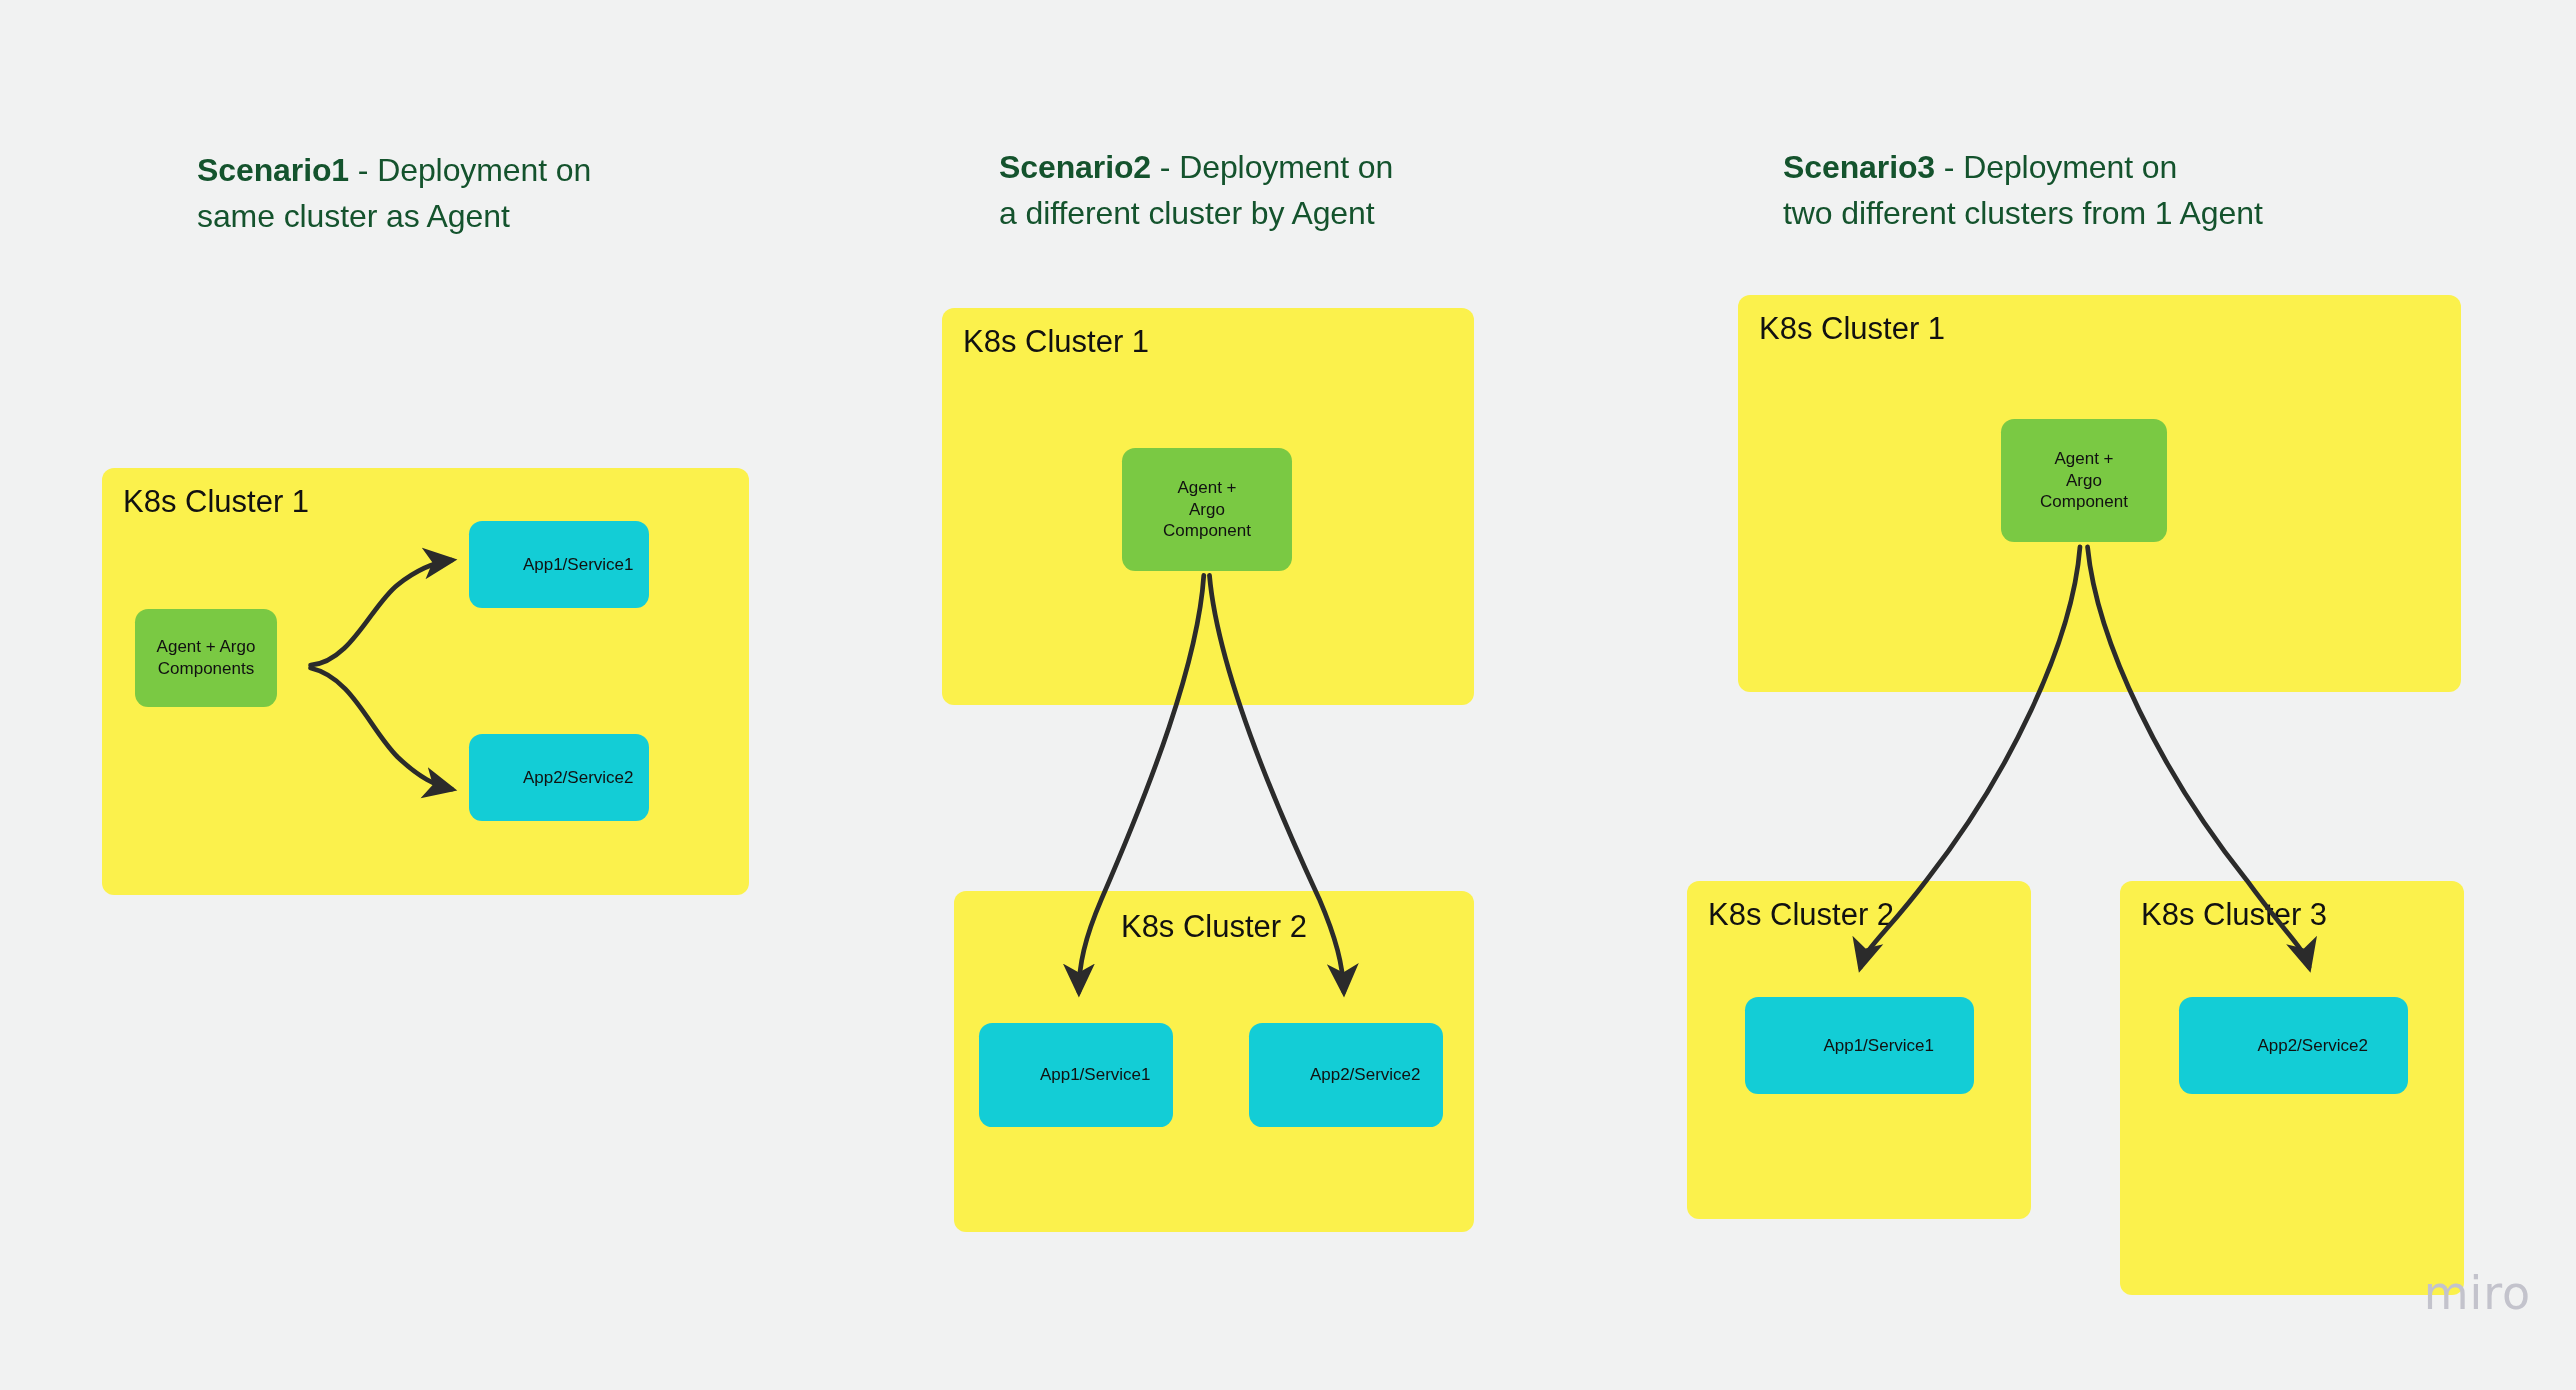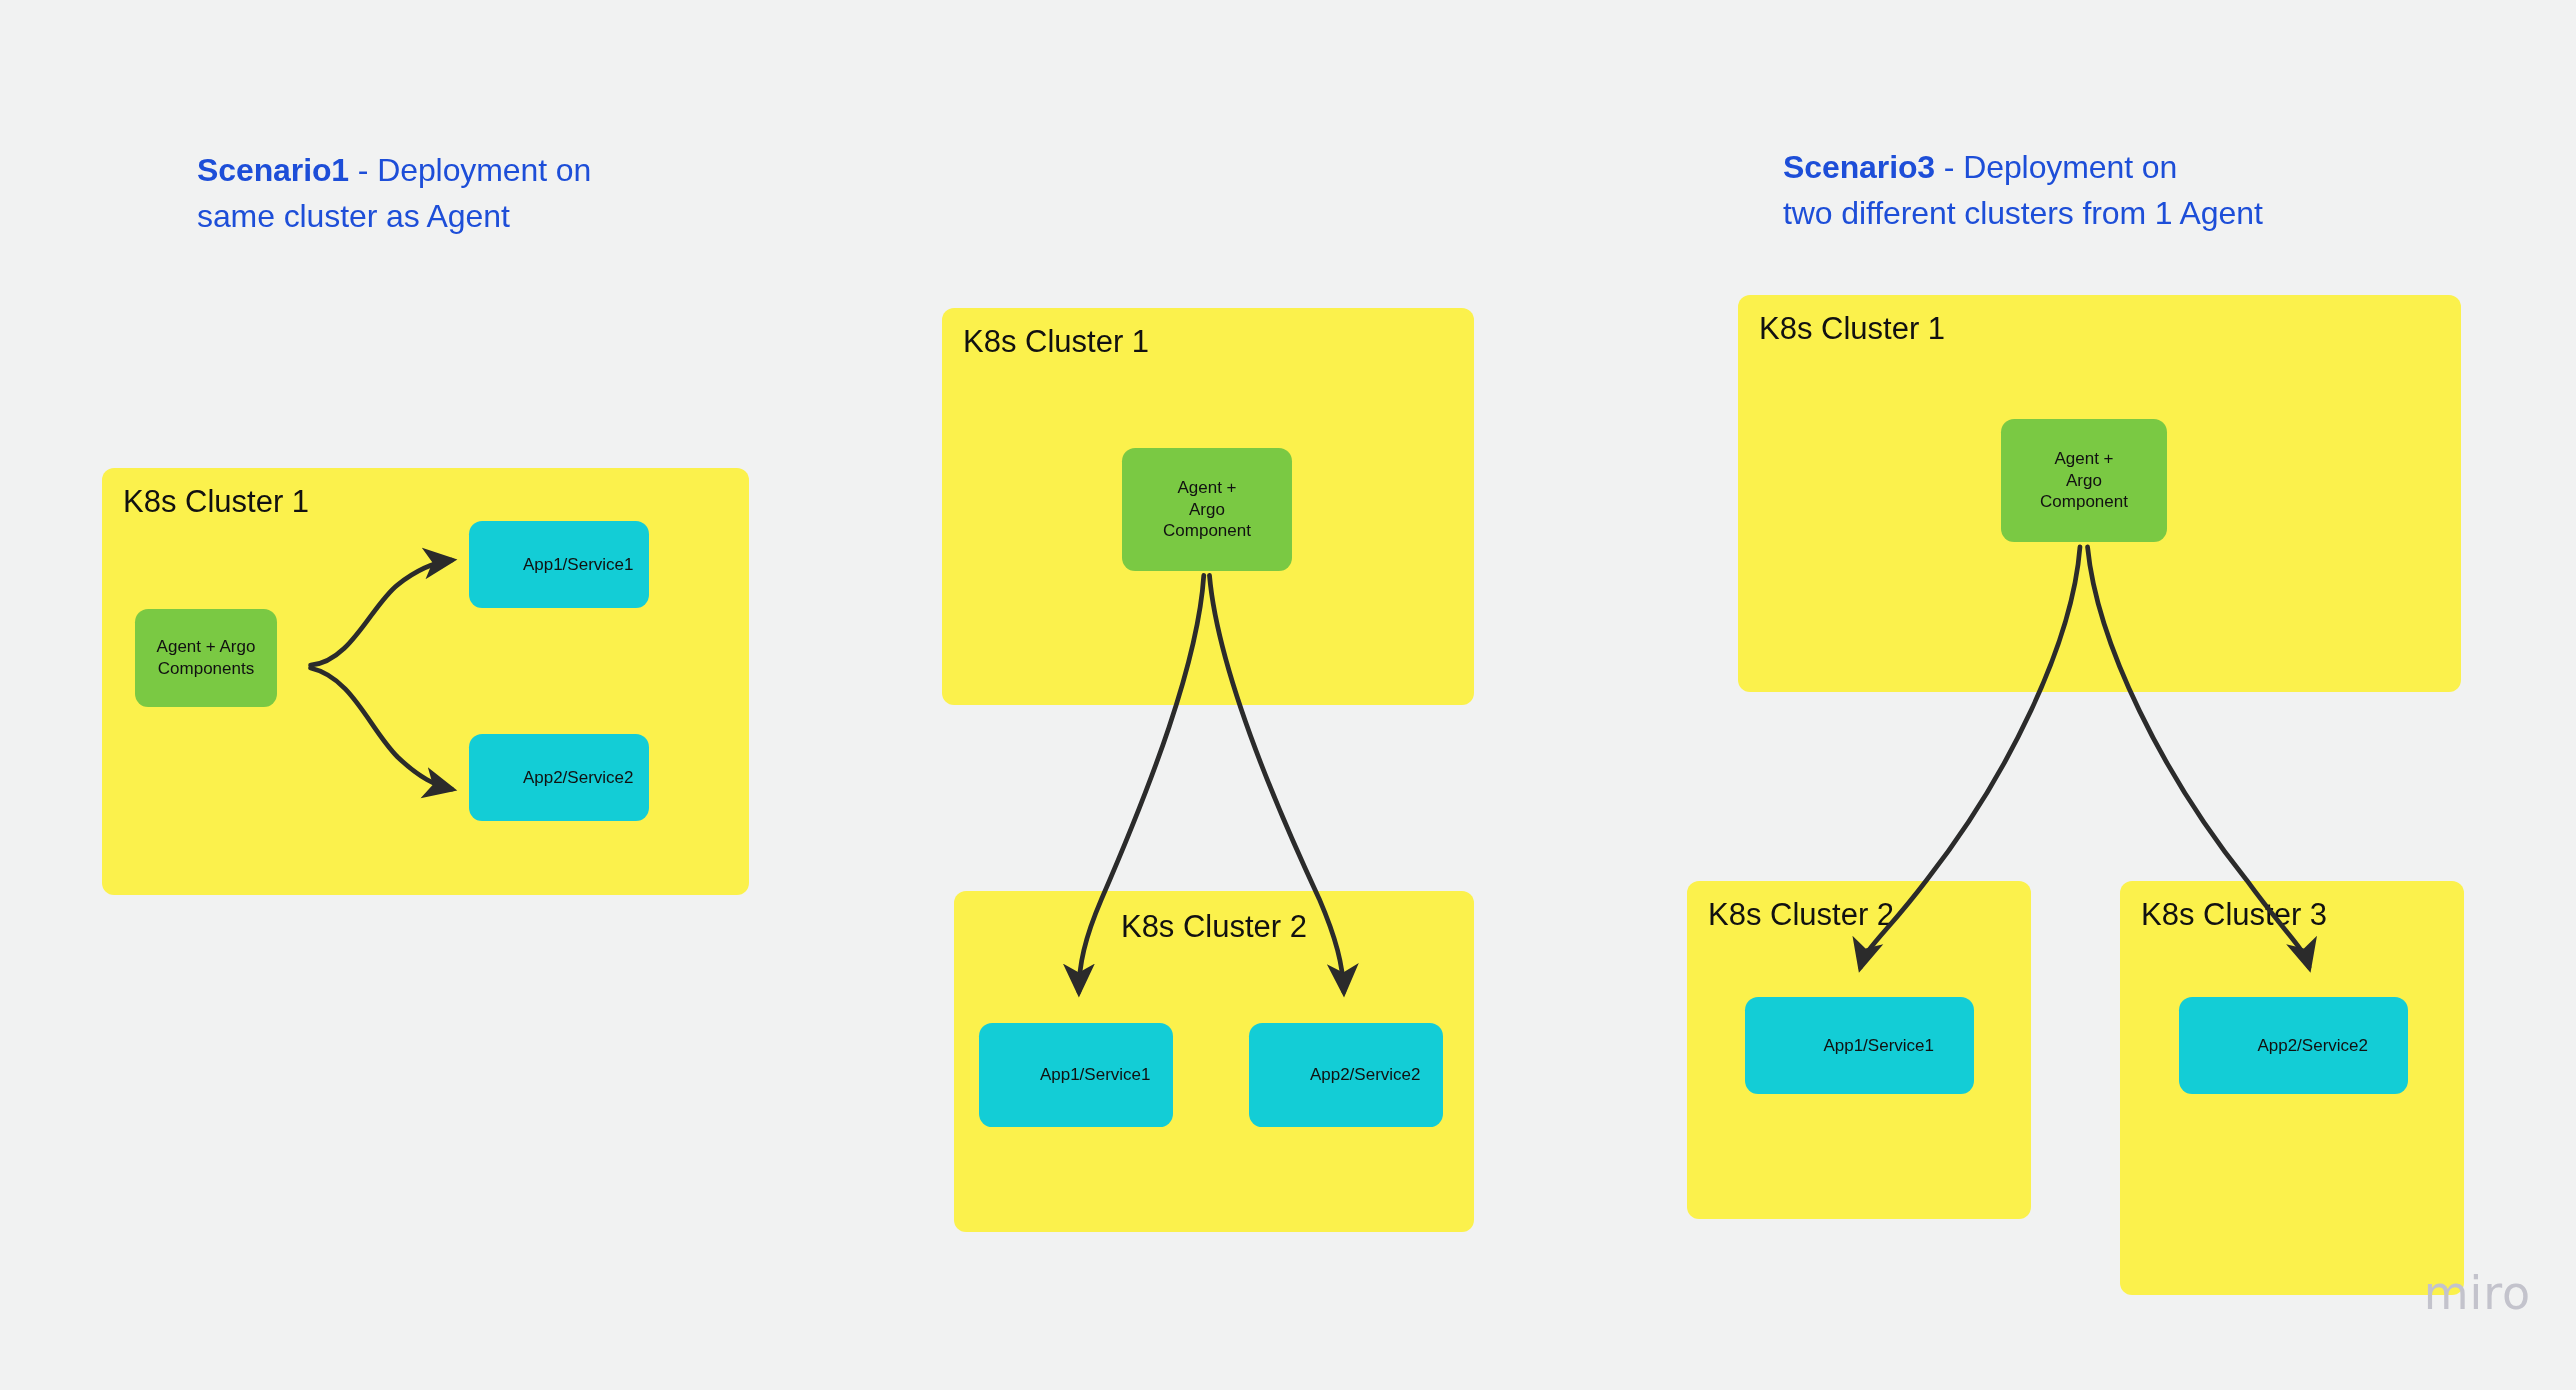--- a/index.html
+++ b/index.html
@@ -21,21 +21,21 @@
     position: absolute;
     inset: 0;
     background: #f1f2f2;
   }
 
   
   .scenario-title {
     position: absolute;
     font-size: 32px;
     line-height: 1.45;
-    color: #1d4ed8;
+    color: #14532d;
     letter-spacing: -0.1px;
     font-weight: 400;
     white-space: pre-line;
   }
   .scenario-title .lead {
     font-weight: 700;
   }
 
   #title-1 { left: 197px; top: 147px; width: 587px; }
   #title-2 { left: 999px; top: 144px; width: 587px; }
@@ -106,20 +106,22 @@
     <div class="cluster-label tl">K8s Cluster 1</div>
   </div>
 
   <div class="node green" style="left:135px; top:609px; width:142px; height:98px;">Agent + Argo
 Components</div>
 
   <div class="node cyan" style="left:469px; top:521px; width:180px; height:87px;">App1/Service1</div>
 
   <div class="node cyan" style="left:469px; top:734px; width:180px; height:87px;">App2/Service2</div>
 
+  <div class="scenario-title" id="title-2"><span class="lead">Scenario2</span><span> - Deployment on
+a different cluster by Agent</span></div>
 
   <div class="cluster" style="left:942px; top:308px; width:532px; height:397px;">
     <div class="cluster-label tl">K8s Cluster 1</div>
   </div>
 
   <div class="node green" style="left:1122px; top:448px; width:170px; height:123px;">Agent +
 Argo
 Component</div>
 
   <div class="cluster" style="left:954px; top:891px; width:520px; height:341px;">

